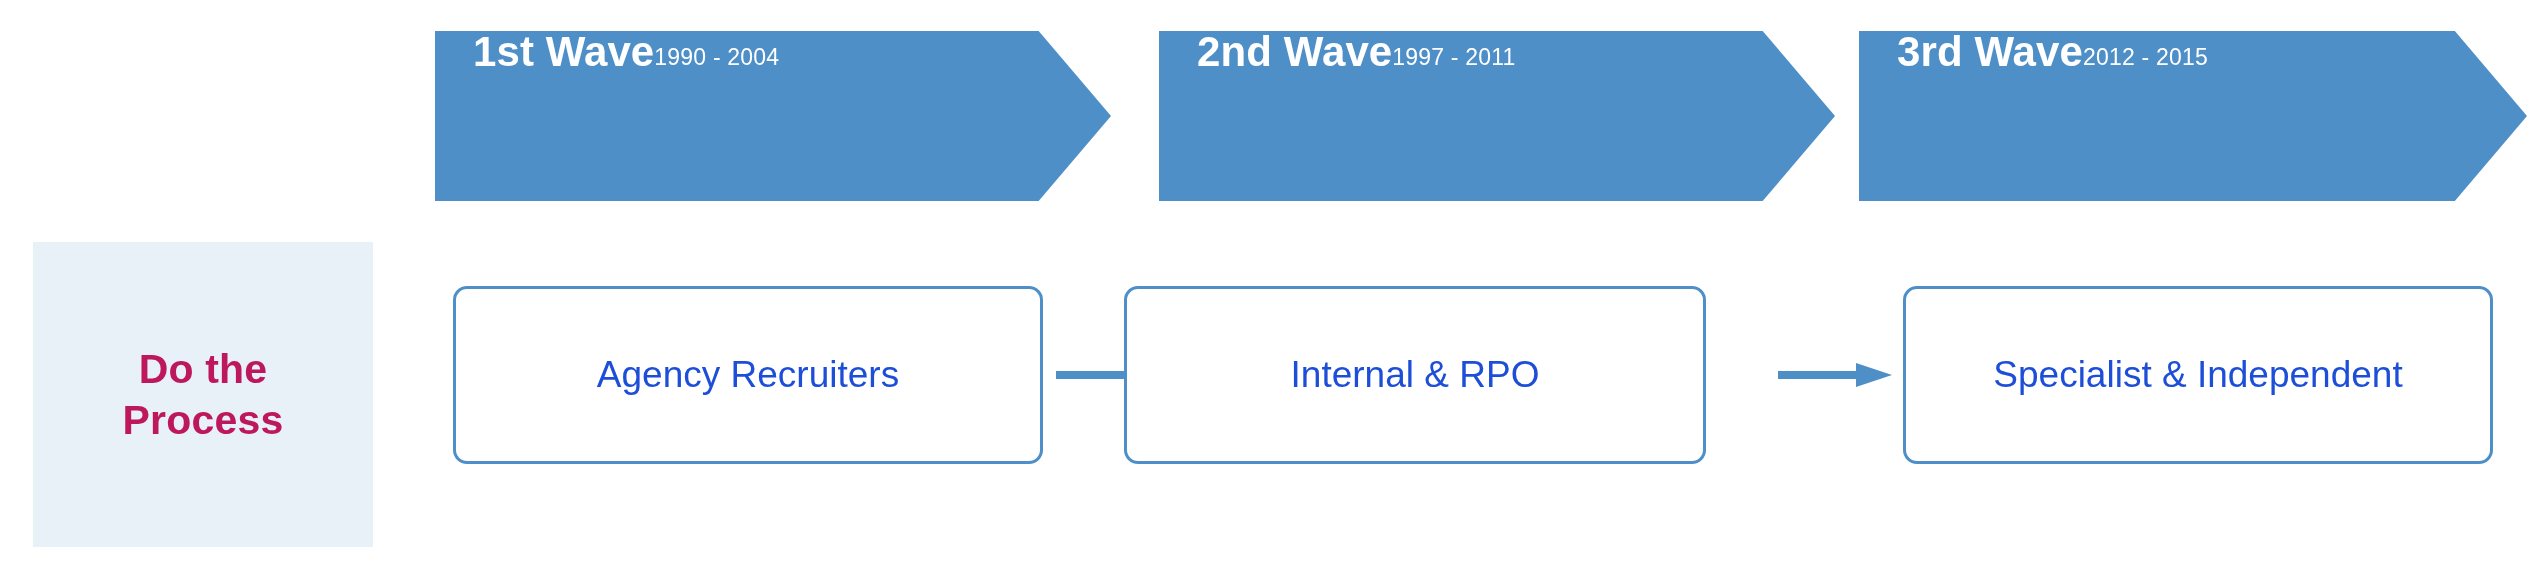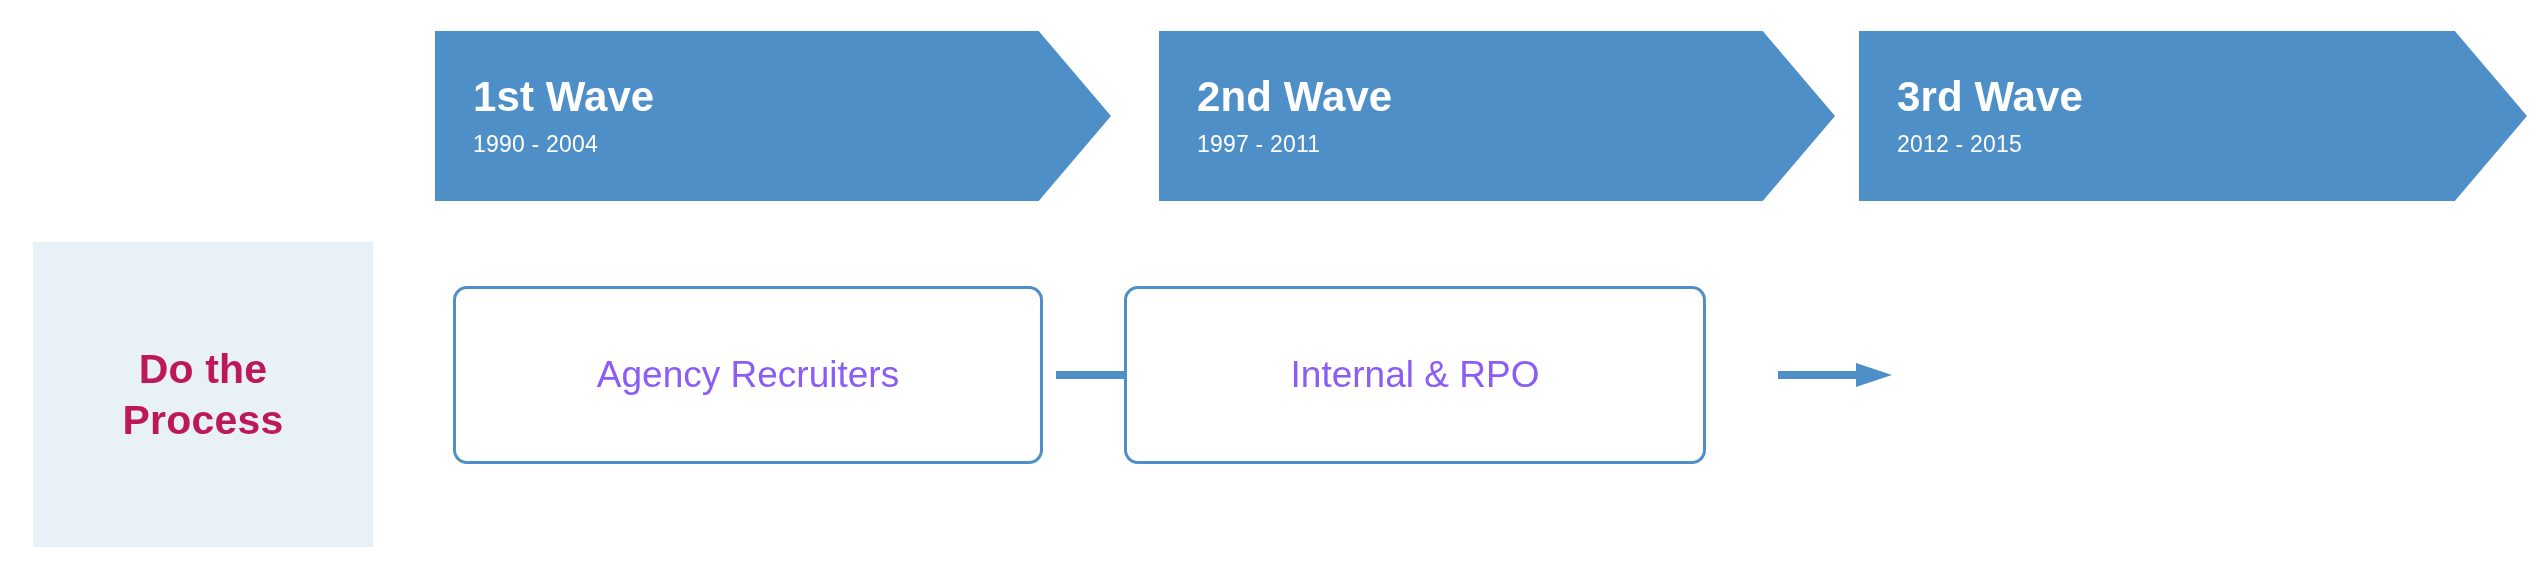--- a/index.html
+++ b/index.html
@@ -49,21 +49,21 @@
     height: 170px;
     background: #4e8fc8;
     box-sizing: border-box;
   }
   .chevron-text {
     position: absolute;
     left: 38px;
     top: 0;
     height: 100%;
     display: flex;
-    flex-direction: column;
+    flex-direction: row;
     justify-content: center;
     align-items: flex-start;
   }
   .chevron-title {
     font-size: 42px;
     font-weight: bold;
     color: #ffffff;
     line-height: 1.0;
     letter-spacing: 0.1px;
   }
@@ -85,21 +85,21 @@
     border-radius: 14px;
     background: #ffffff;
     box-sizing: border-box;
     display: flex;
     align-items: center;
     justify-content: center;
     padding: 0 12px;
   }
   .proc-box-text {
     font-size: 37px;
-    color: #8b5cf6;
+    color: #1d4ed8;
     text-align: right;
     line-height: 1.15;
     white-space: nowrap;
   }
 
   
   .arrow {
     position: absolute;
     top: 362px;
     height: 26px;
@@ -152,14 +152,17 @@
     <div class="proc-box-text">Internal &amp; RPO</div>
   </div>
 
   <div class="arrow" style="left:1778px; width:114px;">
     <svg width="114" height="26" viewBox="0 0 114 26" xmlns="http://www.w3.org/2000/svg">
       <rect x="0" y="9" width="80" height="8" fill="#4e8fc8"></rect>
       <polygon points="78,1 114,13 78,25" fill="#4e8fc8"></polygon>
     </svg>
   </div>
 
+  <div class="proc-box" style="left:1903px; width:590px;">
+    <div class="proc-box-text">Specialist &amp; Independent</div>
+  </div>
 
 </div>
 
 </body></html>

